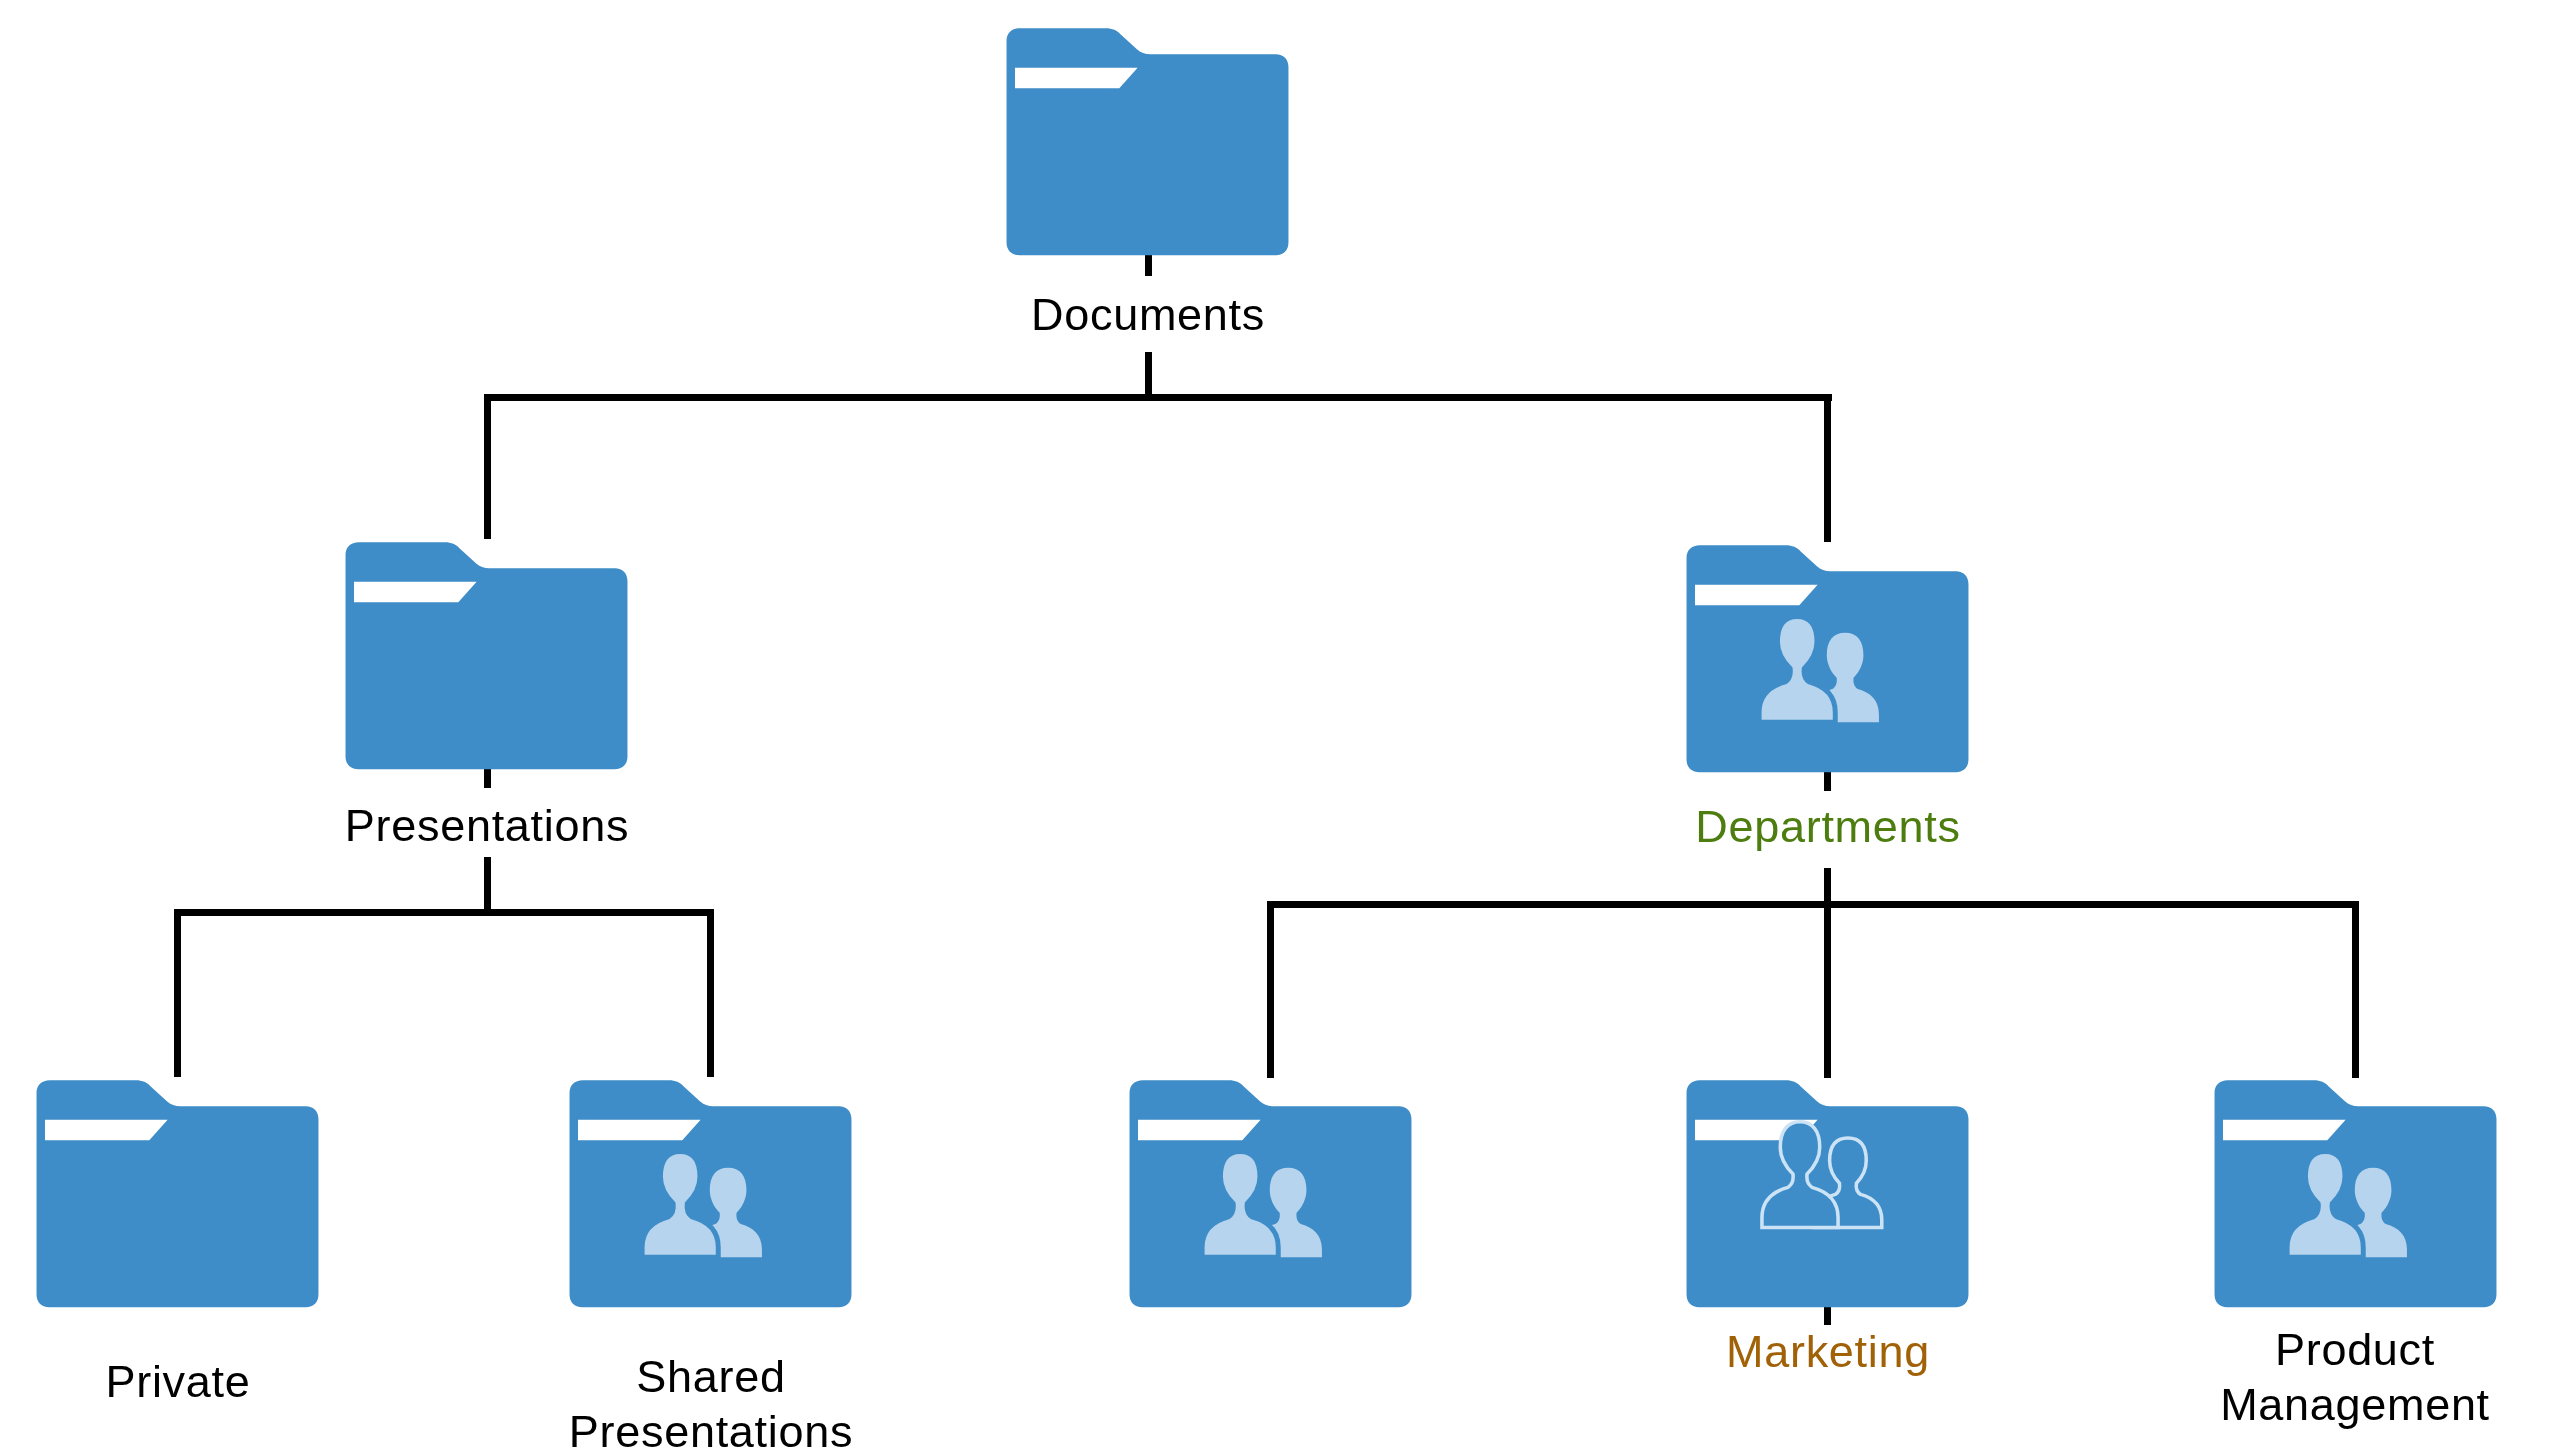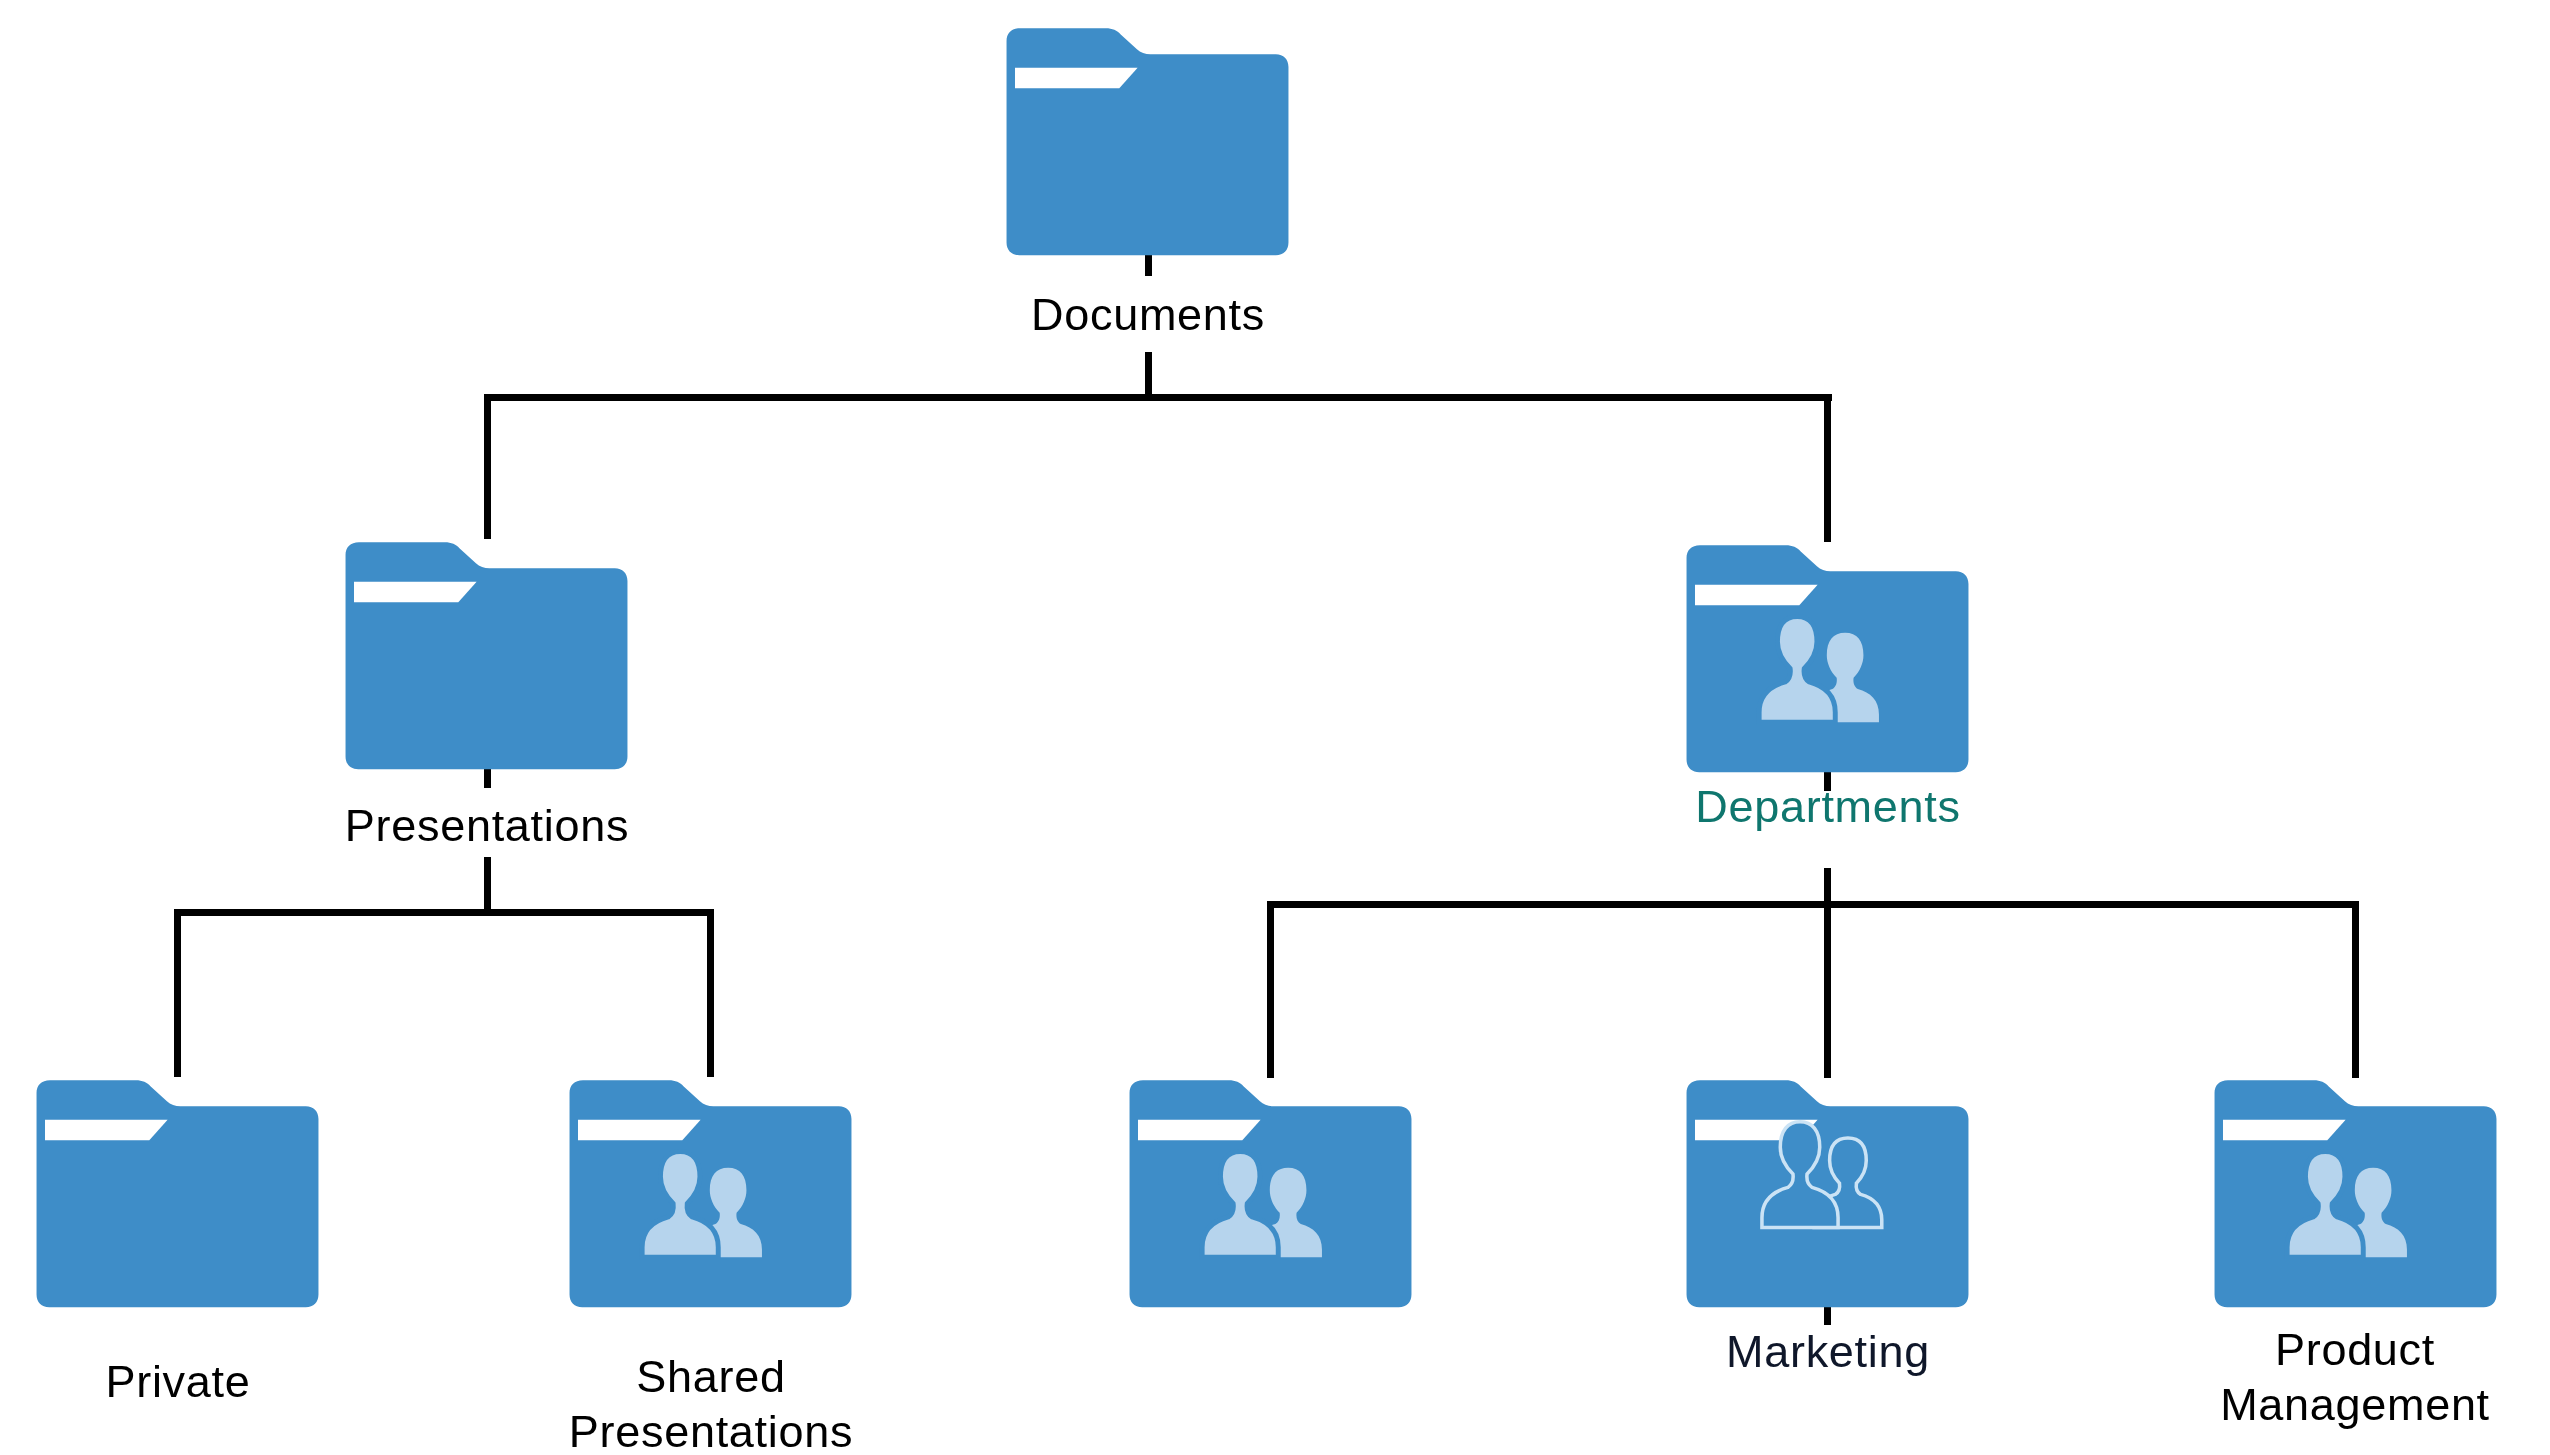--- a/index.html
+++ b/index.html
@@ -79,21 +79,21 @@
     </div>
     <div class="label" style="left: 487px; top: 798px; color: rgb(0, 0, 0);">Presentations</div>
     <div class="icon" style="left: 1678px; top: 541px;">
       <svg viewBox="0 0 424 332" xmlns="http://www.w3.org/2000/svg">
         <path d="M31 6 H153 C162 6 169 9 174 15 L197 36 C202 41 209 43 216 43 H394 C405 43 412 50 412 61 V310 C412 321 405 328 394 328 H30 C19 328 12 321 12 310 V24 C12 13 19 6 31 6 Z" fill="#3E8DC8"></path>
         <path d="M24 62 H198 L172 91 H24 Z" fill="#FFFFFF"></path>
         <path d="M189 257 L189 246 C189 226 201 215 219 210 C224 207 226 201 225 194 C216 185 211 173 211 162 C211 141 220 130 237 130 C254 130 263 141 263 162 C263 173 258 185 249 194 C248 201 250 207 255 210 C273 215 285 226 285 246 L285 257 Z" fill="#B6D4ED"></path>
         <path d="M115 257 L115 243 C115 219 130 206 152 200 C158 196 160 189 159 181 C148 170 141 156 141 143 C141 119 152 107 169 107 C186 107 197 119 197 143 C197 156 190 170 179 181 C178 189 180 196 186 200 C208 206 223 219 223 243 L223 257 Z" fill="#B6D4ED" stroke="#3E8DC8" stroke-width="7"></path>
       </svg>
     </div>
-    <div class="label" style="left: 1828px; top: 779px; color: #0f766e;">Departments</div>
+    <div class="label" style="left: 1828px; top: 799px; color: #4d7c0f;">Departments</div>
     <div class="icon" style="left: 28px; top: 1076px;">
       <svg viewBox="0 0 424 332" xmlns="http://www.w3.org/2000/svg">
         <path d="M31 6 H153 C162 6 169 9 174 15 L197 36 C202 41 209 43 216 43 H394 C405 43 412 50 412 61 V310 C412 321 405 328 394 328 H30 C19 328 12 321 12 310 V24 C12 13 19 6 31 6 Z" fill="#3E8DC8"></path>
         <path d="M24 62 H198 L172 91 H24 Z" fill="#FFFFFF"></path>
       </svg>
     </div>
     <div class="label" style="left: 178px; top: 1354px; color: rgb(0, 0, 0);">Private</div>
     <div class="icon" style="left: 561px; top: 1076px;">
       <svg viewBox="0 0 424 332" xmlns="http://www.w3.org/2000/svg">
         <path d="M31 6 H153 C162 6 169 9 174 15 L197 36 C202 41 209 43 216 43 H394 C405 43 412 50 412 61 V310 C412 321 405 328 394 328 H30 C19 328 12 321 12 310 V24 C12 13 19 6 31 6 Z" fill="#3E8DC8"></path>
@@ -115,21 +115,21 @@
     <div class="icon" style="left: 1678px; top: 1076px;">
       <svg viewBox="0 0 424 332" xmlns="http://www.w3.org/2000/svg">
         <path d="M31 6 H153 C162 6 169 9 174 15 L197 36 C202 41 209 43 216 43 H394 C405 43 412 50 412 61 V310 C412 321 405 328 394 328 H30 C19 328 12 321 12 310 V24 C12 13 19 6 31 6 Z" fill="#3E8DC8"></path>
         <path d="M24 62 H198 L172 91 H24 Z" fill="#FFFFFF"></path>
         <g transform="translate(4,-42)">
           <path d="M189 257 L189 246 C189 226 201 215 219 210 C224 207 226 201 225 194 C216 185 211 173 211 162 C211 141 220 130 237 130 C254 130 263 141 263 162 C263 173 258 185 249 194 C248 201 250 207 255 210 C273 215 285 226 285 246 L285 257 Z" fill="#3E8DC8" stroke="#CBE3F5" stroke-width="5"></path>
           <path d="M115 257 L115 243 C115 219 130 206 152 200 C158 196 160 189 159 181 C148 170 141 156 141 143 C141 119 152 107 169 107 C186 107 197 119 197 143 C197 156 190 170 179 181 C178 189 180 196 186 200 C208 206 223 219 223 243 L223 257 Z" fill="#3E8DC8" stroke="#CBE3F5" stroke-width="5"></path>
         </g>
       </svg>
     </div>
-    <div class="label" style="left: 1828px; top: 1324px; color: #0f172a;">Marketing</div>
+    <div class="label" style="left: 1828px; top: 1324px; color: #a16207;">Marketing</div>
     <div class="icon" style="left: 2206px; top: 1076px;">
       <svg viewBox="0 0 424 332" xmlns="http://www.w3.org/2000/svg">
         <path d="M31 6 H153 C162 6 169 9 174 15 L197 36 C202 41 209 43 216 43 H394 C405 43 412 50 412 61 V310 C412 321 405 328 394 328 H30 C19 328 12 321 12 310 V24 C12 13 19 6 31 6 Z" fill="#3E8DC8"></path>
         <path d="M24 62 H198 L172 91 H24 Z" fill="#FFFFFF"></path>
         <path d="M189 257 L189 246 C189 226 201 215 219 210 C224 207 226 201 225 194 C216 185 211 173 211 162 C211 141 220 130 237 130 C254 130 263 141 263 162 C263 173 258 185 249 194 C248 201 250 207 255 210 C273 215 285 226 285 246 L285 257 Z" fill="#B6D4ED"></path>
         <path d="M115 257 L115 243 C115 219 130 206 152 200 C158 196 160 189 159 181 C148 170 141 156 141 143 C141 119 152 107 169 107 C186 107 197 119 197 143 C197 156 190 170 179 181 C178 189 180 196 186 200 C208 206 223 219 223 243 L223 257 Z" fill="#B6D4ED" stroke="#3E8DC8" stroke-width="7"></path>
       </svg>
     </div>
     <div class="label" style="left: 2355px; top: 1322px; color: rgb(0, 0, 0);">Product
 Management</div>

